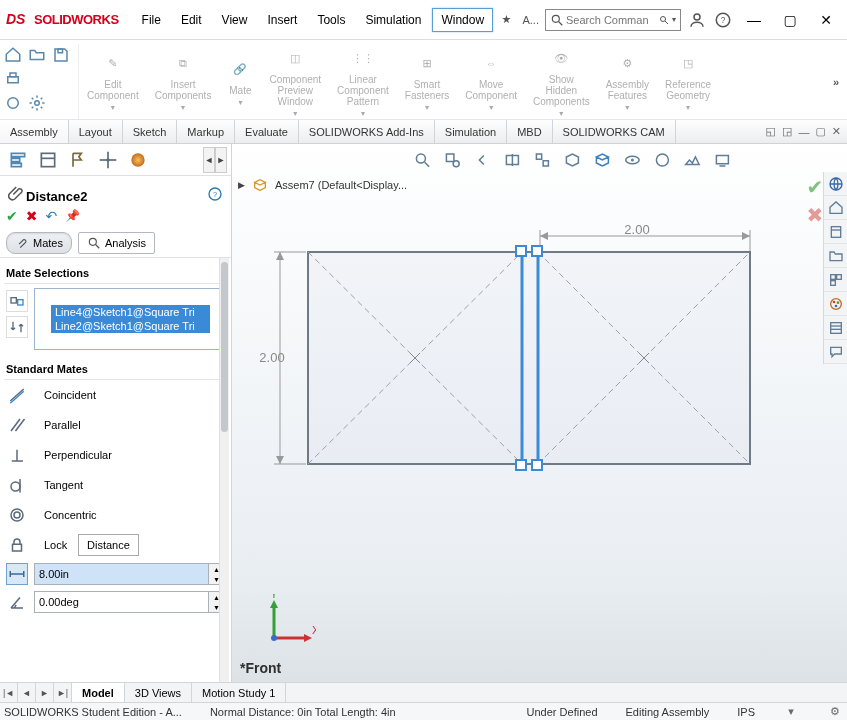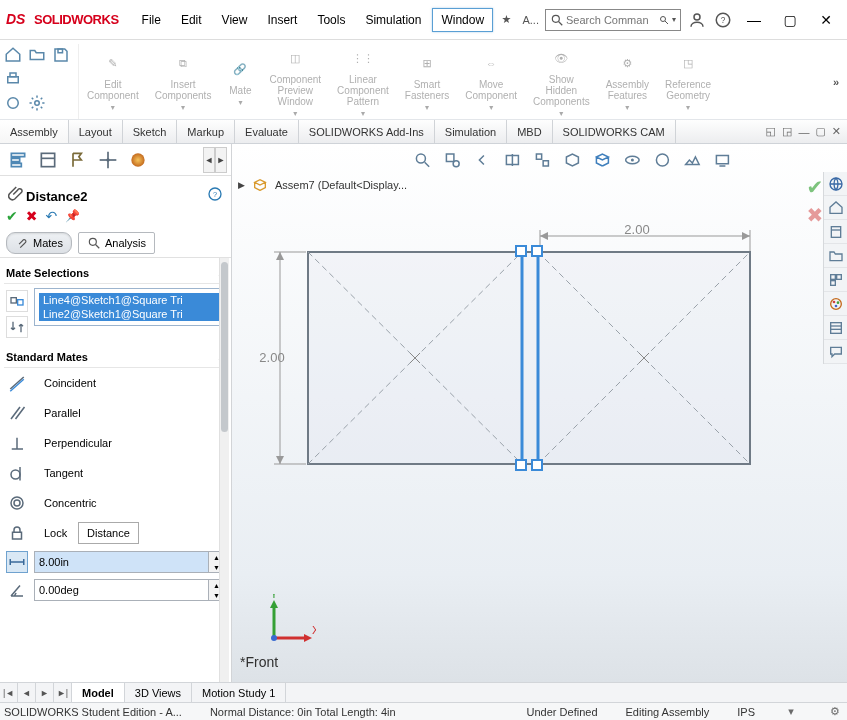--- a/index.html
+++ b/index.html
@@ -62,21 +62,21 @@
   .panel-body { flex: 1; overflow: auto; padding: 4px 4px 8px 4px; position: relative; }
   .panel-scrollbar { position: absolute; right: 2px; top: 0; bottom: 0; width: 10px; background: #f0f0f0; border-left: 1px solid #e0e0e0; }
   .panel-scrollbar-thumb { position: absolute; top: 4px; height: 170px; left: 1px; right: 1px; background: #c4c8cc; border-radius: 4px; }
 
   .group-head { display: flex; align-items: center; height: 22px; padding: 0 2px; border-bottom: 1px solid #e6e6e6; font-weight: 600; }
   .group-head .chev { margin-left: auto; color: #666; }
 
   .sel-row { display: flex; align-items: flex-start; gap: 6px; margin: 4px 0 8px 2px; }
   .sel-sideicons { display: flex; flex-direction: column; gap: 4px; padding-top: 2px; }
   .sel-sideicons div { width: 22px; height: 22px; border: 1px solid #ddd; display:flex;align-items:center;justify-content:center; color:#5a6a7a; cursor:pointer; }
-  .sel-list { flex: 1; border: 1px solid #9cb4ce; background: #fff; min-height: 32px; padding: 4px; }
+  .sel-list { flex: 1; border: 1px solid #9cb4ce; background: #fff; min-height: 32px; padding: 16px; }
   .sel-item { padding: 1px 4px; font-size: 11px; color: #fff; background: #3a8ad8; white-space: nowrap; overflow: hidden; text-overflow: clip; }
 
   .mate-row { display: flex; align-items: center; gap: 16px; height: 30px; padding: 0 2px; cursor: pointer; }
   .mate-row .mi { width: 22px; height: 22px; display: inline-flex; align-items: center; justify-content: center; color: #5a6a7a; }
   .mate-row.lockrow .tooltip { position: absolute; left: 78px; background: #fff; border: 1px solid #aaa; padding: 4px 8px; font-size: 11px; pointer-events: none; }
 
   .dist-row { display: flex; align-items: center; gap: 6px; height: 28px; padding: 0 2px; }
   .dist-row .mi { width: 22px; height: 22px; display:inline-flex;align-items:center;justify-content:center; color:#5a6a7a; }
   .dist-row.active .mi { background: #d9e8f5; border: 1px solid #6fa2cf; }
   .dist-input { flex: 1; display: flex; border: 1px solid #aab0b8; height: 22px; }
@@ -97,21 +97,21 @@
   .ci.ok { color: #7dc37d; }
   .ci.no { color: #e59a9a; }
 
   .right-rail { position: absolute; right: 0; top: 28px; width: 24px; background: #f2f4f6; border-left: 1px solid #d6d9dc; display: flex; flex-direction: column; }
   .rr { width: 24px; height: 24px; display: flex; align-items: center; justify-content: center; color: #5f7d97; border-bottom: 1px solid #e3e5e8; cursor: pointer; }
 
   .drawing { position: absolute; left: 30px; top: 78px; width: 520px; height: 320px; }
   .drawing svg { width: 100%; height: 100%; overflow: visible; }
   .dim-text { font-size: 13px; fill: #888; font-family: Arial; }
   .triad { position: absolute; left: 24px; bottom: 28px; width: 60px; height: 60px; }
-  .front-label { position: absolute; left: 8px; bottom: 12px; font-size: 14px; font-weight: 400; color: #2f2f2f; }
+  .front-label { position: absolute; left: 8px; bottom: 6px; font-size: 14px; font-weight: 700; color: #2f2f2f; }
 
   
   .sheet-tabs { height: 20px; border-top: 1px solid #d2d5d9; background: #f3f4f6; display: flex; align-items: stretch; }
   .sheet-nav { display: flex; }
   .sheet-nav div { width: 18px; display:flex;align-items:center;justify-content:center; font-size:9px; color:#555; border-right:1px solid #d2d5d9; cursor:pointer; }
   .sheet-tab { padding: 0 10px; display: inline-flex; align-items: center; border-right: 1px solid #d2d5d9; cursor: pointer; }
   .sheet-tab.active { background: #fff; font-weight: 600; }
 
   .status-bar { height: 18px; background: #f6f7f8; border-top: 1px solid #d2d5d9; display: flex; align-items: center; font-size: 10.5px; color: #333; padding: 0 4px; gap: 28px; }
   .status-bar .filler { flex: 1; }

